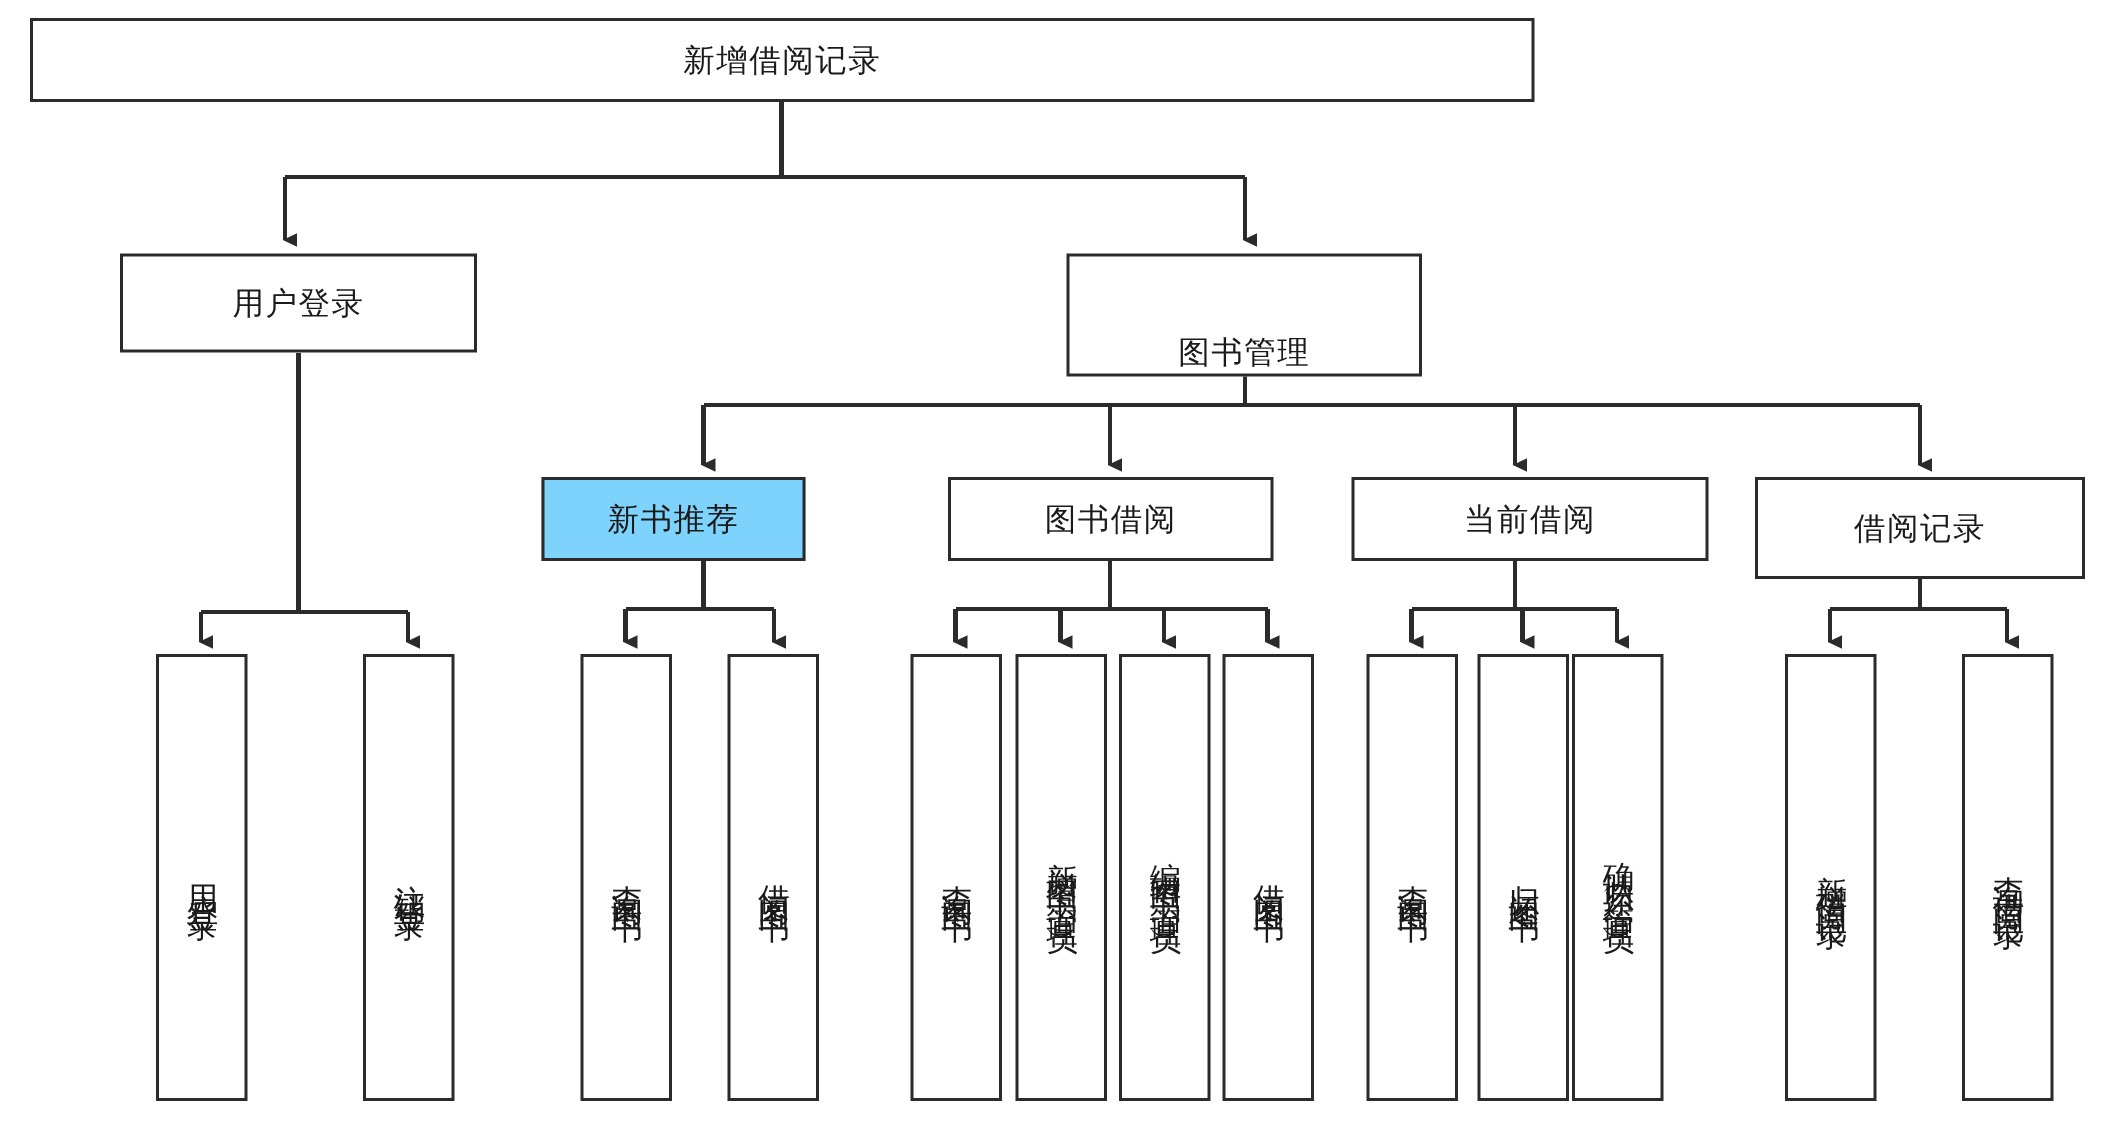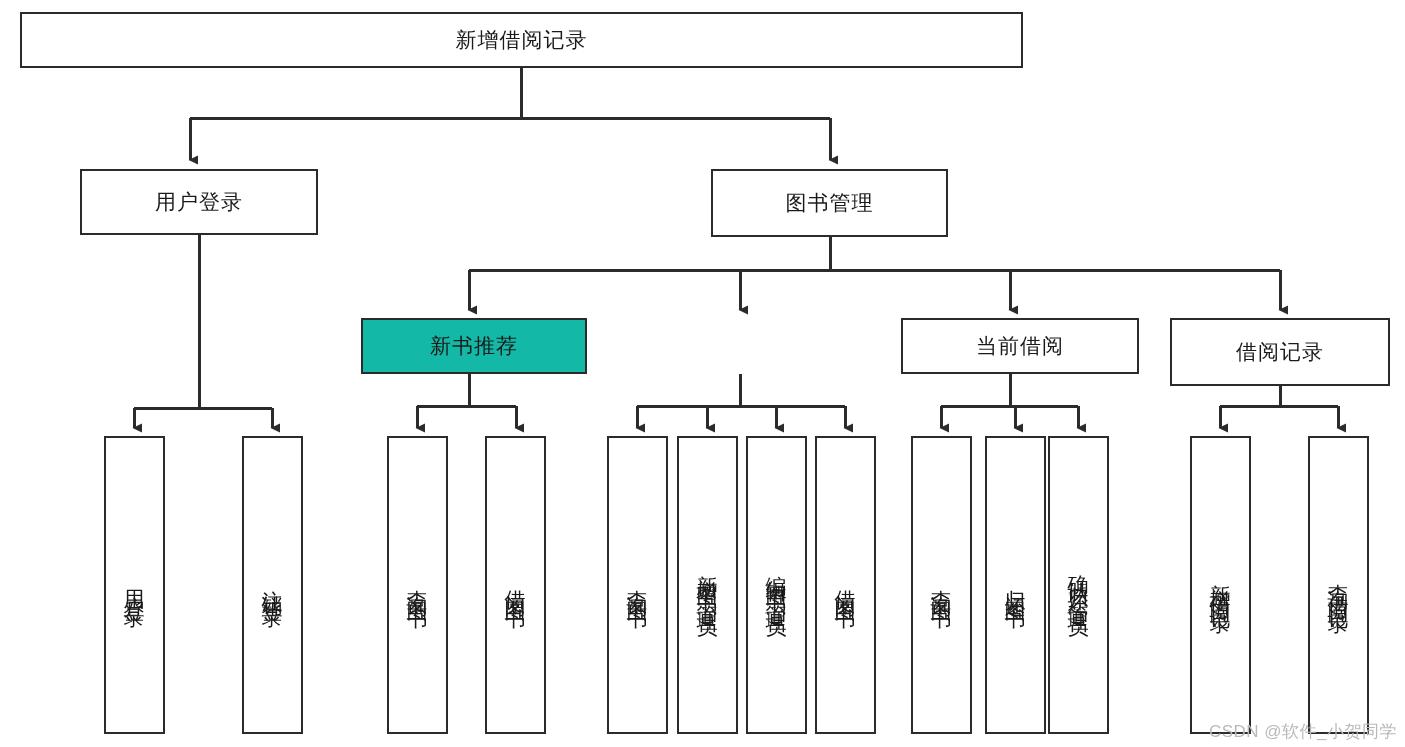--- a/index.html
+++ b/index.html
@@ -123,26 +123,29 @@
     </g>
   </svg>
 
   <div class="node h-node" style="left: 20px; top: 12px; width: 1003px; height: 56px; border-color: rgb(43, 43, 43); background: rgb(255, 255, 255); color: rgb(26, 26, 26);">
     <span class="hlabel">新增借阅记录</span>
   </div>
 
   <div class="node h-node" style="left: 80px; top: 169px; width: 238px; height: 66px; border-color: rgb(43, 43, 43); background: rgb(255, 255, 255); color: rgb(26, 26, 26);">
     <span class="hlabel">用户登录</span>
   </div>
-  <div class="node h-node" style="left: 711px; top: 169px; width: 237px; height: 68px; border-color: rgb(43, 43, 43); background: rgb(255, 255, 255); color: rgb(26, 26, 26);">
+  <div class="node h-node" style="left: 711px; top: 169px; width: 237px; height: 82px; border-color: rgb(43, 43, 43); background: rgb(255, 255, 255); color: rgb(26, 26, 26); align-items: flex-end;">
     <span class="hlabel">图书管理</span>
   </div>
 
-  <div class="node h-node" style="left: 361px; top: 318px; width: 226px; height: 56px; border-color: rgb(43, 43, 43); background: #14b8a6; color: rgb(26, 26, 26);">
+  <div class="node h-node" style="left: 361px; top: 318px; width: 176px; height: 56px; border-color: rgb(43, 43, 43); background: #7dd3fc; color: rgb(26, 26, 26);">
     <span class="hlabel">新书推荐</span>
+  </div>
+  <div class="node h-node" style="left: 632px; top: 318px; width: 217px; height: 56px; border-color: rgb(43, 43, 43); background: rgb(255, 255, 255); color: rgb(26, 26, 26);">
+    <span class="hlabel">图书借阅</span>
   </div>
   <div class="node h-node" style="left: 901px; top: 318px; width: 238px; height: 56px; border-color: rgb(43, 43, 43); background: rgb(255, 255, 255); color: rgb(26, 26, 26);">
     <span class="hlabel">当前借阅</span>
   </div>
   <div class="node h-node" style="left: 1170px; top: 318px; width: 220px; height: 68px; border-color: rgb(43, 43, 43); background: rgb(255, 255, 255); color: rgb(26, 26, 26);">
     <span class="hlabel">借阅记录</span>
   </div>
 
   <div class="node v-node" style="left: 104px; top: 436px; width: 61px; height: 298px; border-color: rgb(43, 43, 43); background: rgb(255, 255, 255); color: rgb(26, 26, 26);">
     <span class="vlabel">用户登录</span>
@@ -177,15 +180,14 @@
   <div class="node v-node" style="left: 1048px; top: 436px; width: 61px; height: 298px; border-color: rgb(43, 43, 43); background: rgb(255, 255, 255); color: rgb(26, 26, 26);">
     <span class="vlabel">确认归还（管理员）</span>
   </div>
   <div class="node v-node" style="left: 1190px; top: 436px; width: 61px; height: 298px; border-color: rgb(43, 43, 43); background: rgb(255, 255, 255); color: rgb(26, 26, 26);">
     <span class="vlabel">新增借阅记录</span>
   </div>
   <div class="node v-node" style="left: 1308px; top: 436px; width: 61px; height: 298px; border-color: rgb(43, 43, 43); background: rgb(255, 255, 255); color: rgb(26, 26, 26);">
     <span class="vlabel">查询借阅记录</span>
   </div>
 
-  <div id="watermark" style="color: rgb(185, 185, 185);">CSDN @软件_小贺同学</div>
 
 </div>
 
 </body></html>

